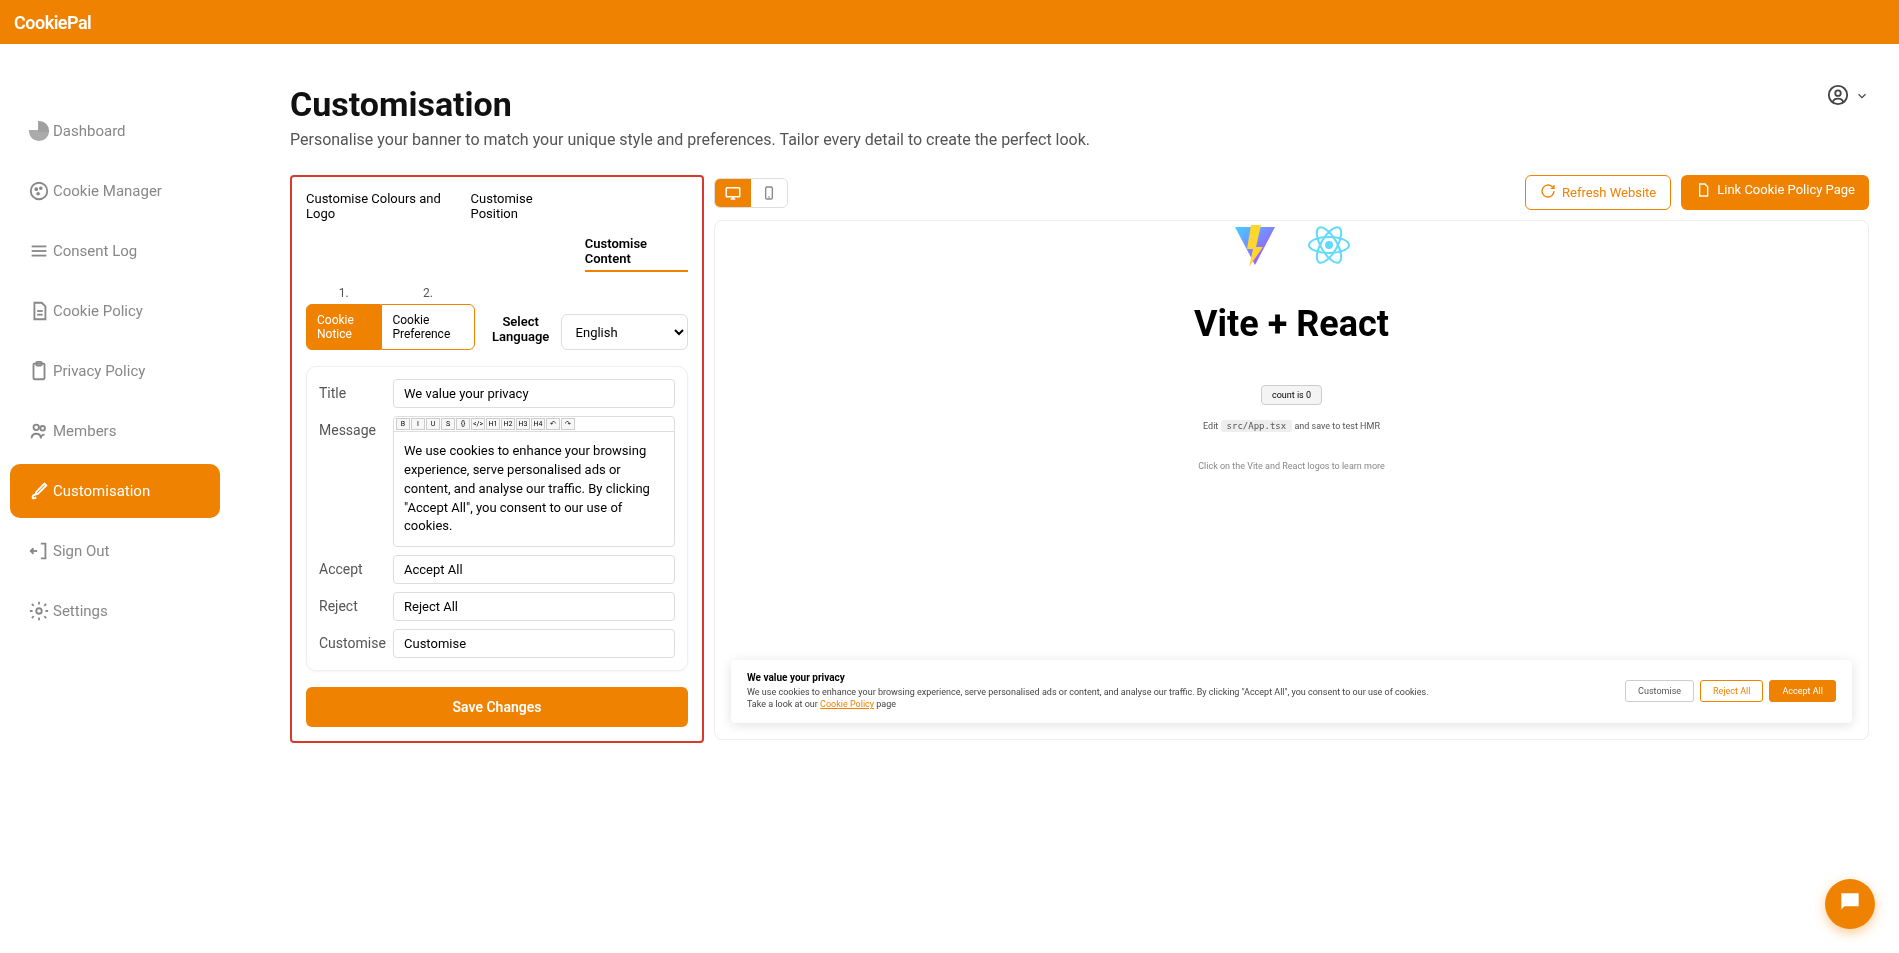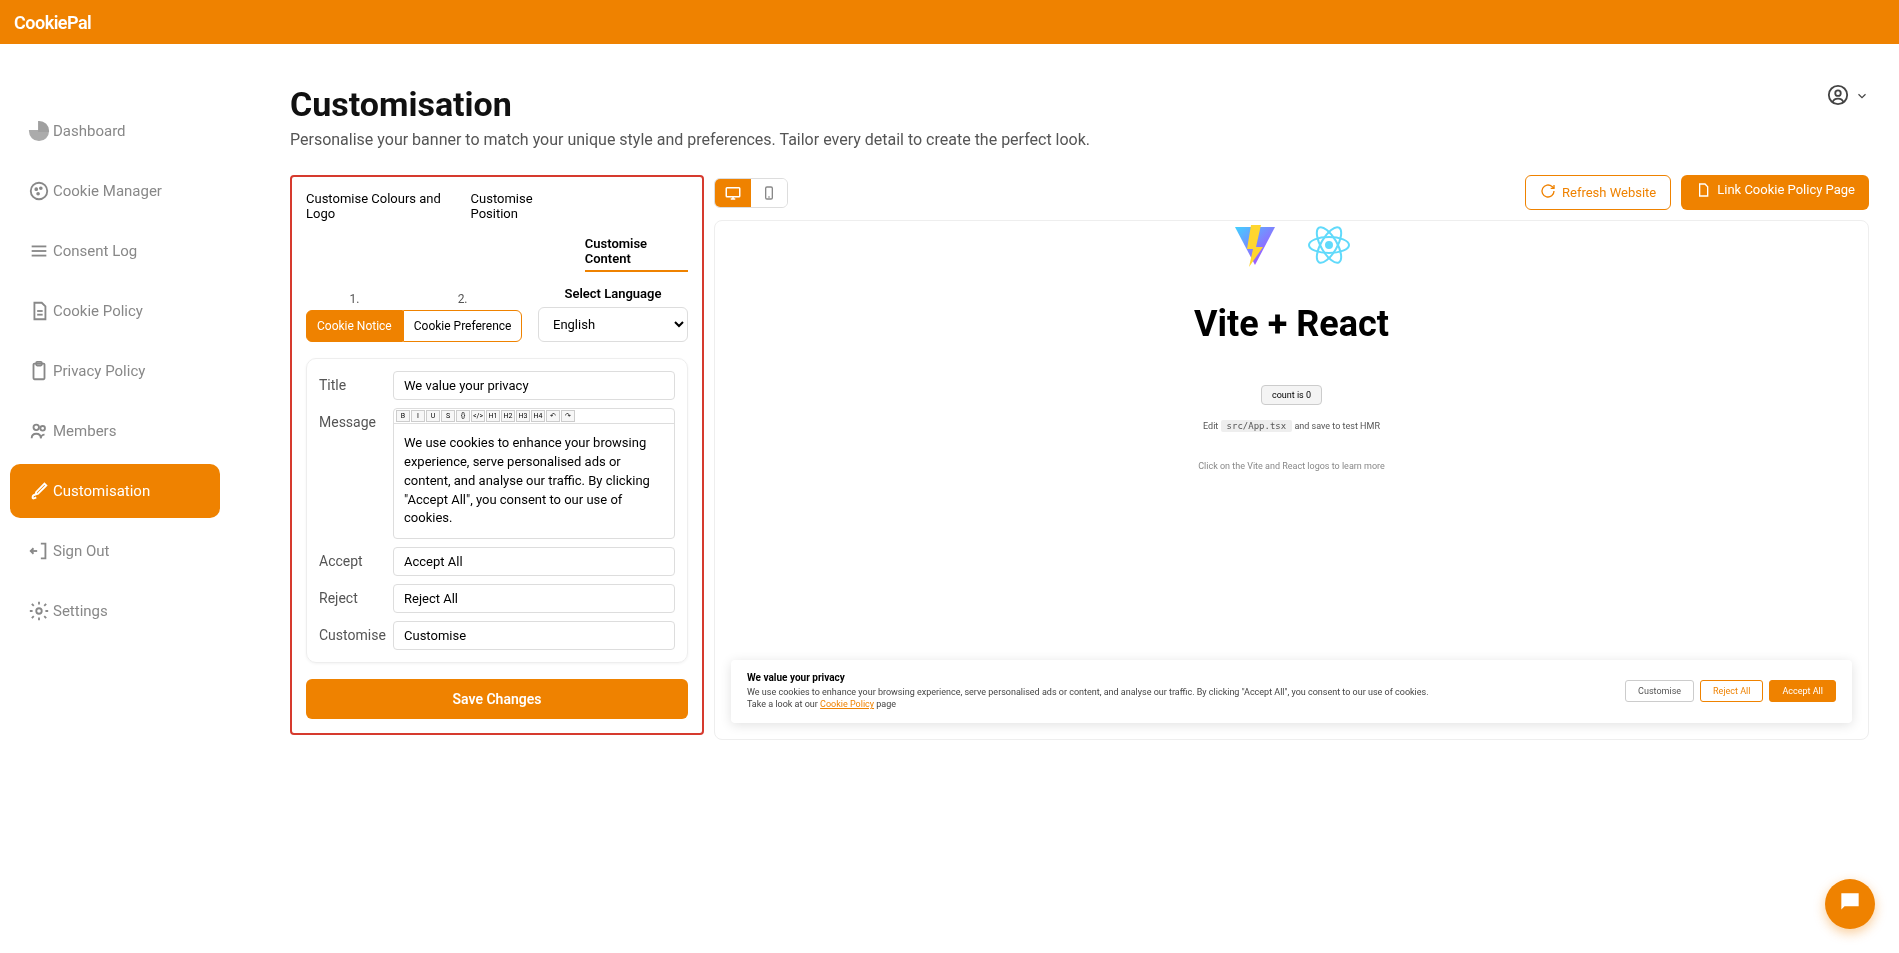--- a/index.html
+++ b/index.html
@@ -138,21 +138,21 @@
 }
 .sub-tab.active {
   background: #ef8200;
   color: #fff;
 }
 .sub-tab-wrap:first-child .sub-tab { border-radius: 6px 0 0 6px; }
 .sub-tab-wrap:last-child .sub-tab { border-radius: 0 6px 6px 0; }
 .lang-wrap {
   margin-left: auto;
   display: flex;
-  flex-direction: column;
+  flex-direction: row;
 }
 .lang-label {
   font-size: 13px;
   font-weight: 600;
   margin-bottom: 6px;
   text-align: center;
 }
 .lang-select {
   border: 1px solid #ddd;
   border-radius: 6px;

